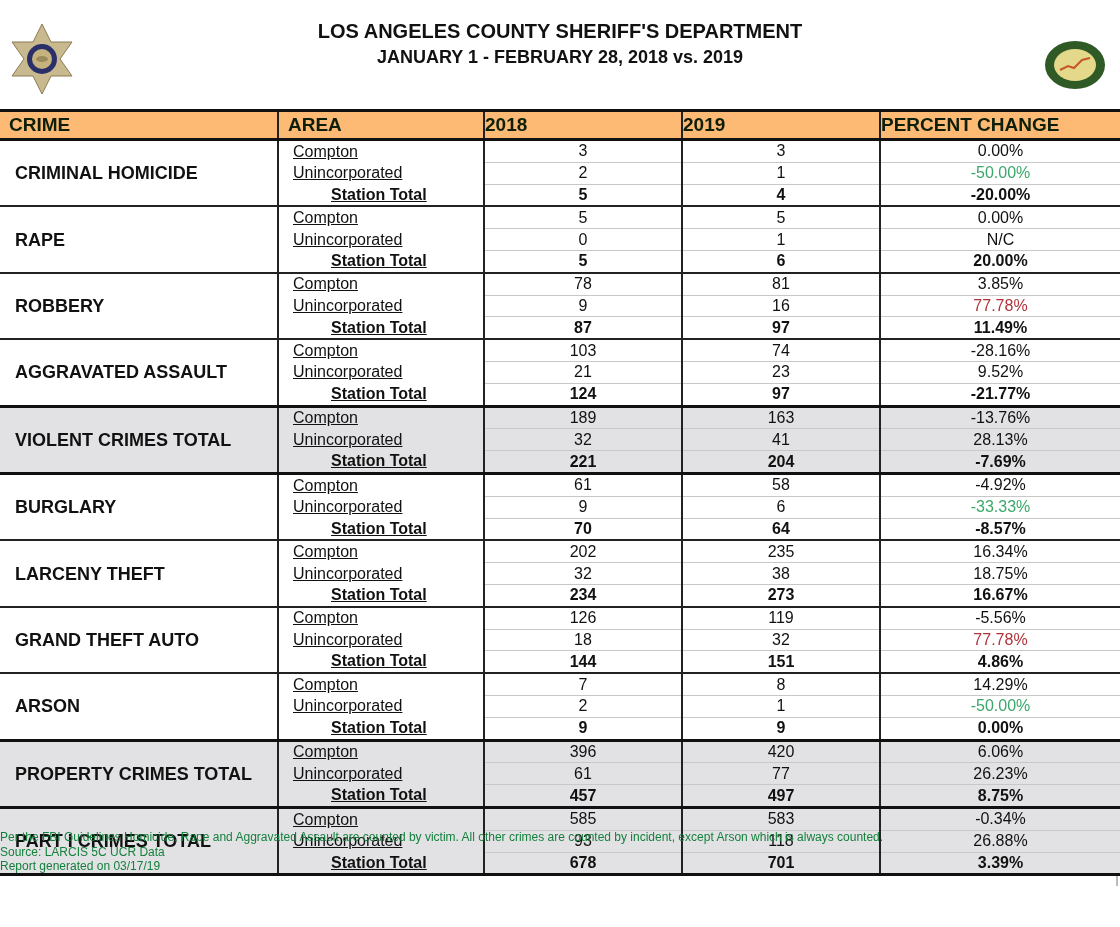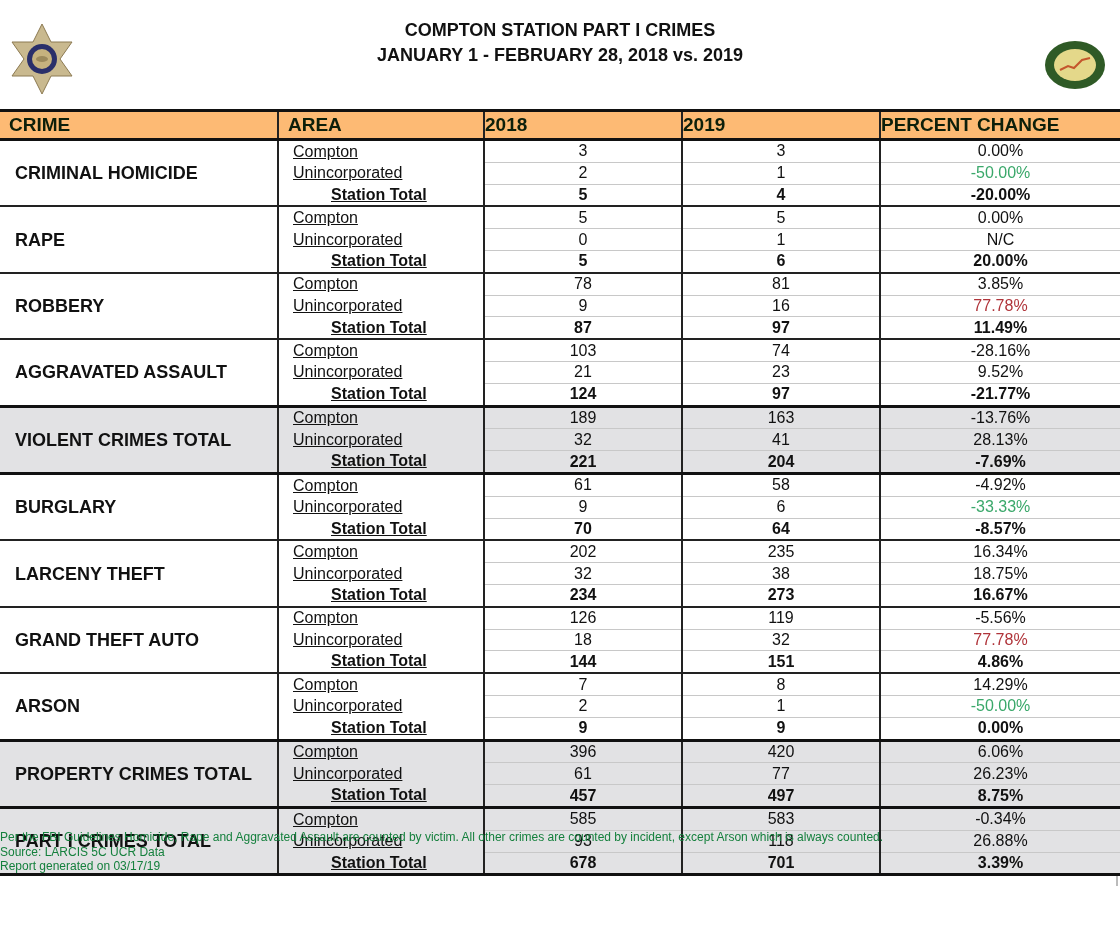--- a/index.html
+++ b/index.html
@@ -50,21 +50,21 @@
 <body>
 
 <div class="header">
   <svg class="badge" viewBox="0 0 72 74">
     <polygon points="36,2 45,20 66,20 54,37 66,54 45,54 36,72 27,54 6,54 18,37 6,20 27,20" fill="#c9b98f" stroke="#8c7a52" stroke-width="1"></polygon>
     <circle cx="36" cy="37" r="15" fill="#2a2f6a"></circle>
     <circle cx="36" cy="37" r="10" fill="#c6b27e"></circle>
     <ellipse cx="36" cy="37" rx="6" ry="3" fill="#9c8a5c"></ellipse>
   </svg>
   <div class="title-block">
-    <div class="t2">COMPTON STATION PART I CRIMES</div>
+    <div class="t1">LOS ANGELES COUNTY SHERIFF'S DEPARTMENT</div>
     <div class="t3">JANUARY 1 - FEBRUARY 28, 2018 vs. 2019</div>
   </div>
   <svg class="seal" viewBox="0 0 62 50">
     <ellipse cx="31" cy="25" rx="30" ry="24" fill="#2f5a26"></ellipse>
     <ellipse cx="31" cy="25" rx="21" ry="16" fill="#e4d88a"></ellipse>
     <polyline points="16,30 24,26 30,28 38,20 46,18" fill="none" stroke="#c4562c" stroke-width="2"></polyline>
   </svg>
 </div>
 
 <table class="crimes">

